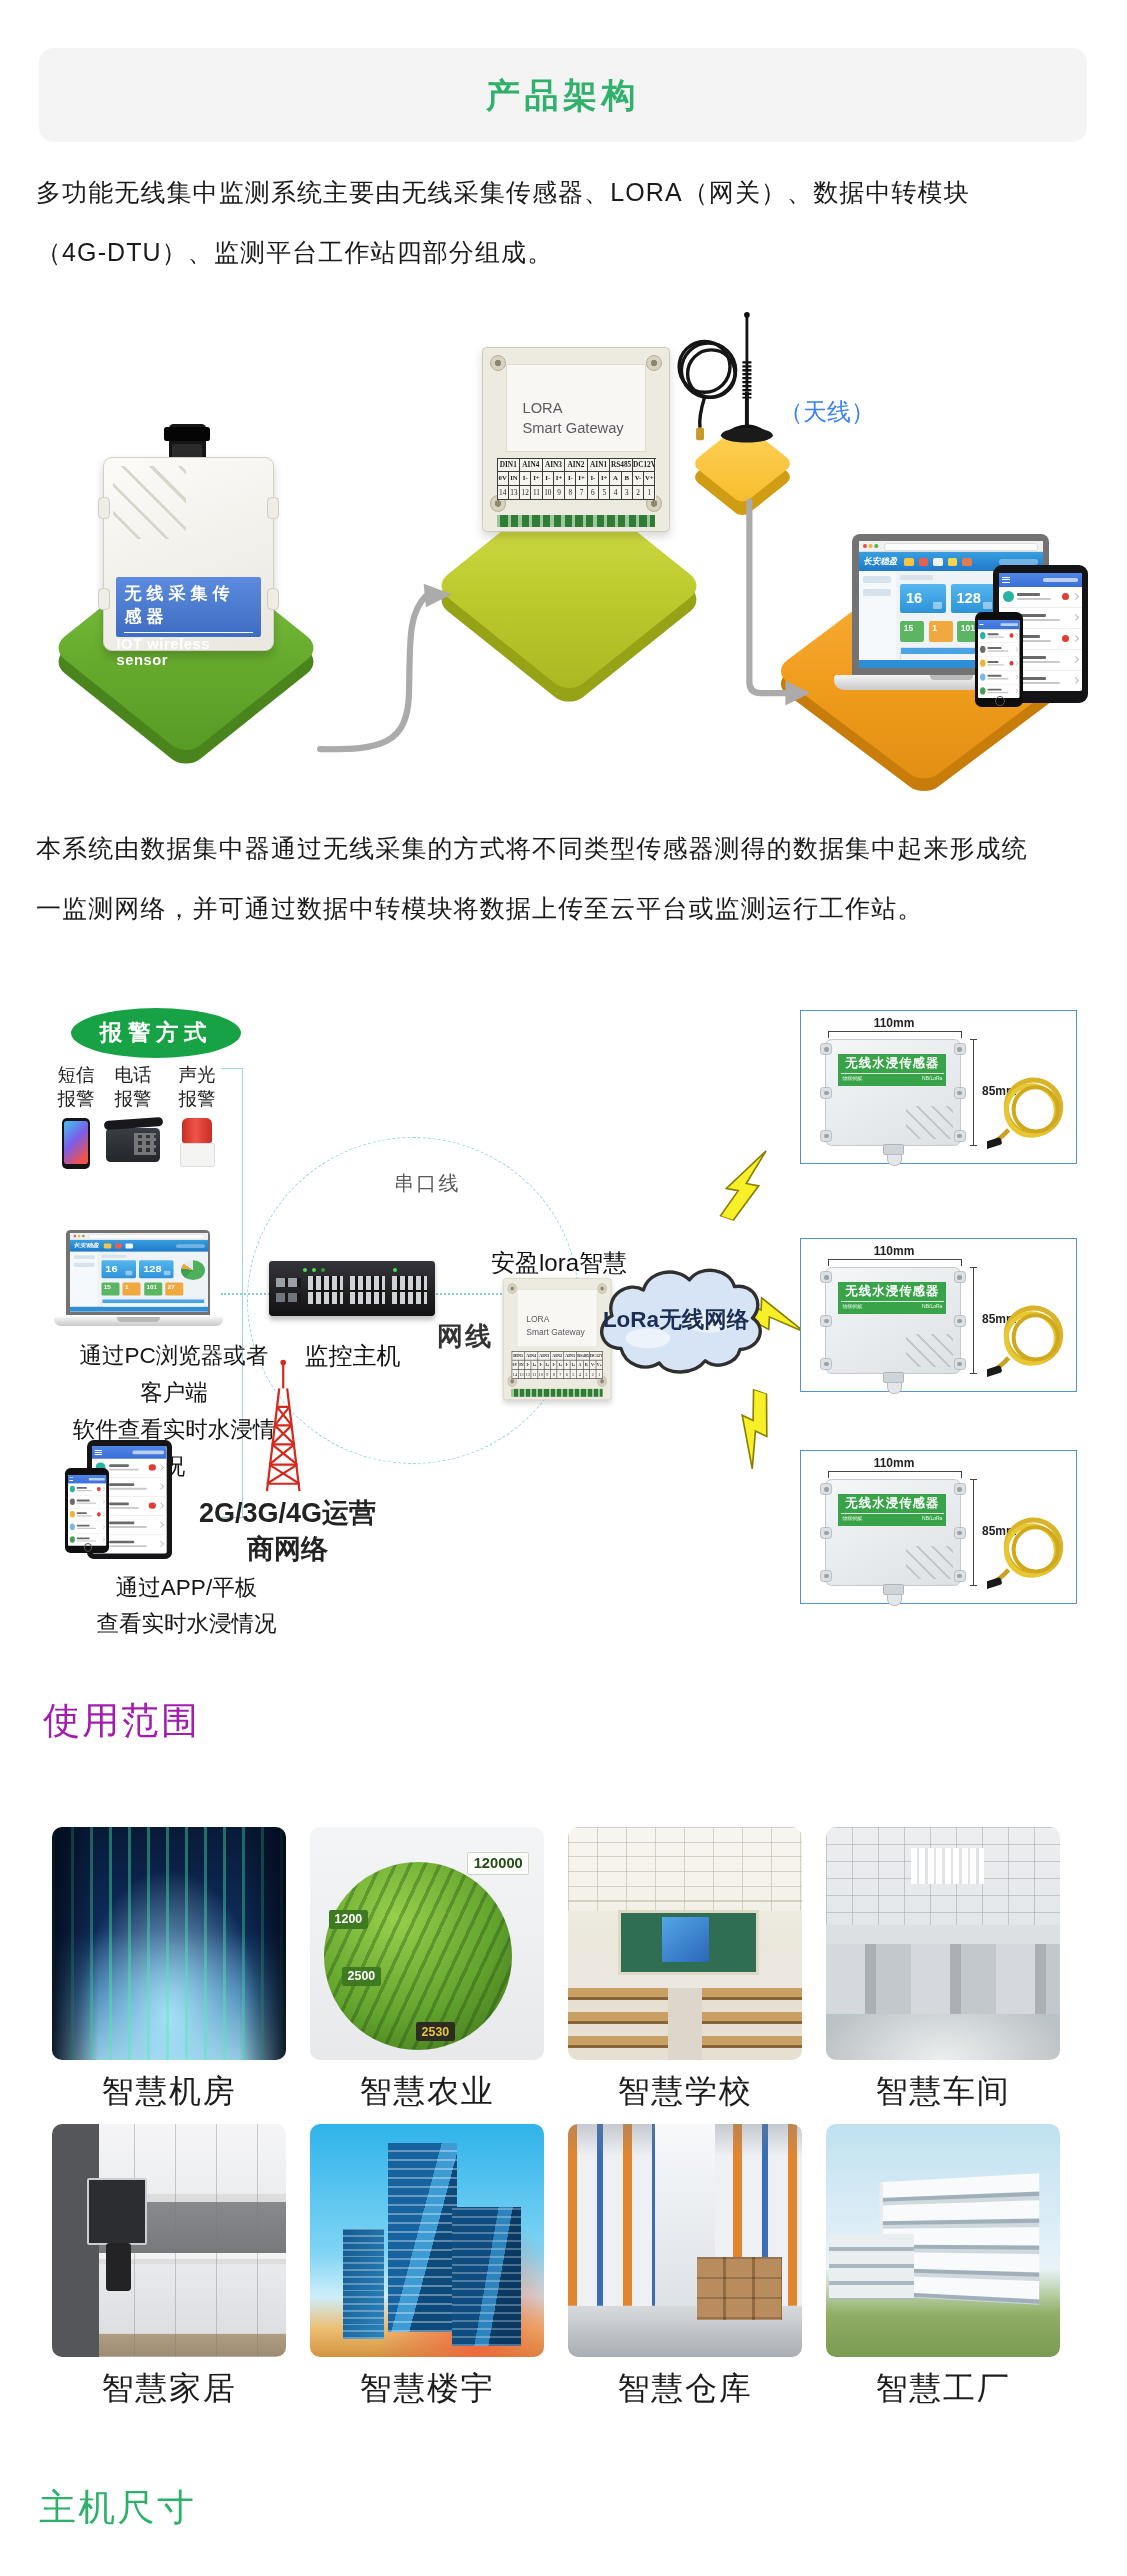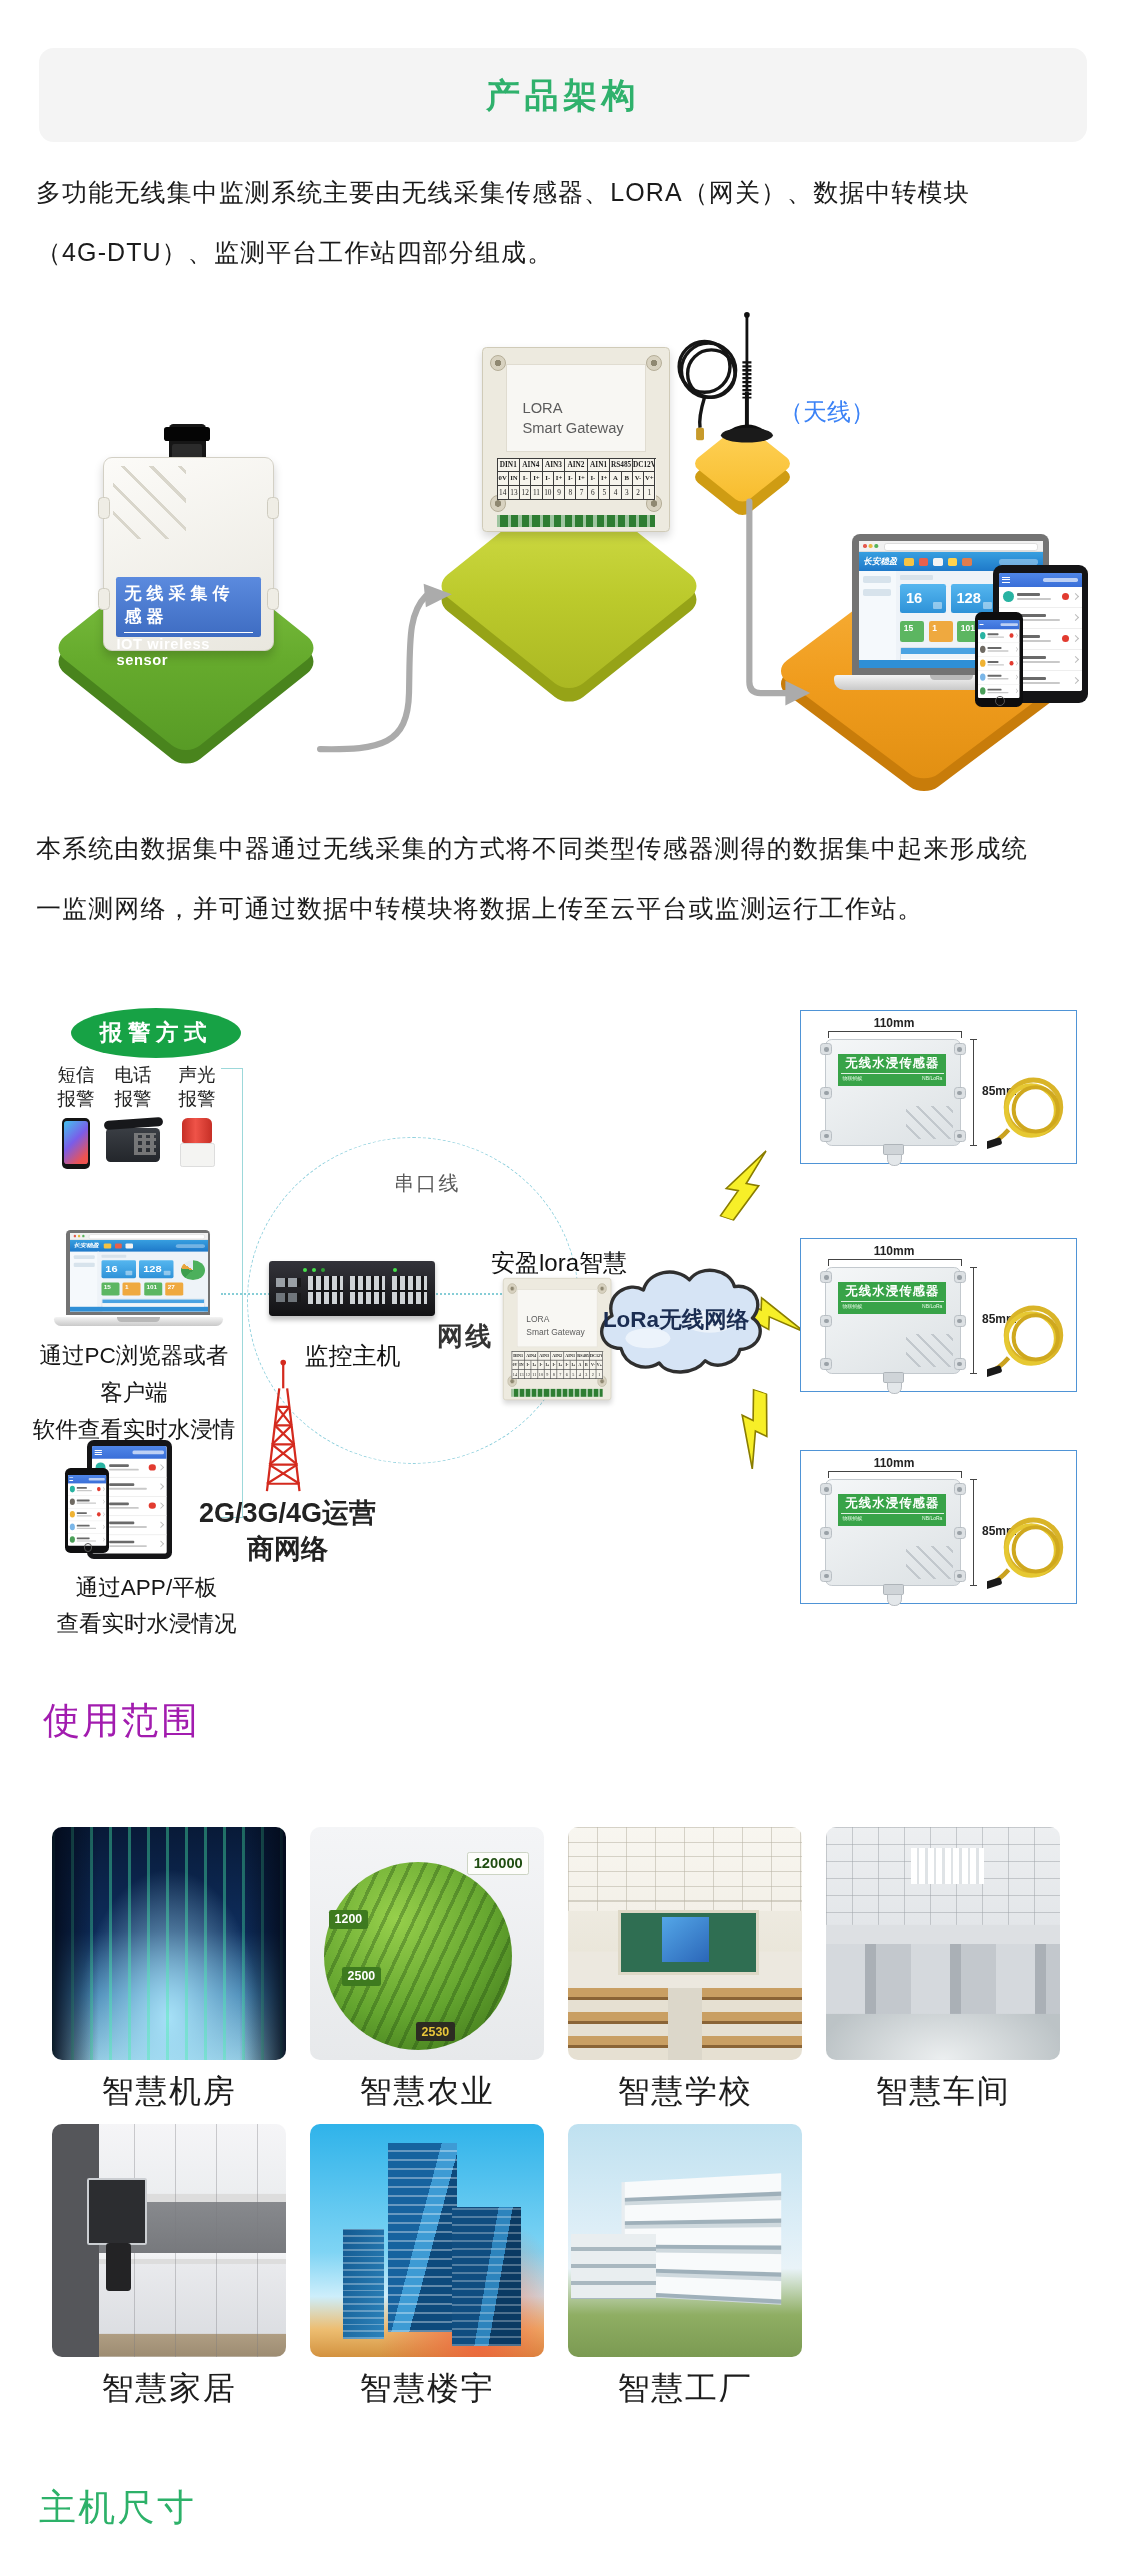--- a/index.html
+++ b/index.html
@@ -159,21 +159,21 @@
   .net-line{position:absolute;left:221px;top:1068px;width:21.4px;height:448px;
             border-top:1.7px solid #9cd8da;border-right:1.7px solid #9cd8da;border-bottom:1.7px solid #9cd8da;}
   .net-dotted{position:absolute;left:221px;top:1293px;width:289px;border-top:2.8px dotted #86cdd6;}
   .net-ellipse{position:absolute;left:247px;top:1137px;width:330px;height:325px;border:1.7px dashed #8fd0dd;border-radius:50%;}
   .lbl{position:absolute;z-index:3;}
   .lbl-serial{left:394px;top:1170px;font-size:20px;color:#5a5a5a;letter-spacing:2.3px;}
   .lbl-lan{left:437px;top:1319px;font-size:26px;color:#333;font-weight:bold;letter-spacing:2.3px;}
   .lbl-gw{left:485px;top:1247px;width:148px;text-align:center;font-size:24px;color:#111;}
   .lbl-host{left:282px;top:1340px;width:141px;text-align:center;font-size:24px;color:#111;}
   .lbl-2g{left:186px;top:1495px;width:203px;text-align:center;font-size:27px;font-weight:bold;color:#222;}
-  .cap{position:absolute;text-align:center;font-size:22.5px;color:#161616;line-height:37px;z-index:2;}
+  .cap{position:absolute;text-align:center;font-size:22.5px;color:#161616;line-height:37px;z-index:2;margin-left:40px;}
   .cap-pc{left:31px;top:1337px;width:206px;}
   .cap-app{left:45px;top:1570px;width:203px;line-height:36px;}
 
   .switch{position:absolute;left:269px;top:1261px;width:166px;height:55px;background:linear-gradient(#33333a,#121214);
           border-radius:3.4px;z-index:2;box-shadow:0 3.4px 5.6px rgba(0,0,0,.25);}
   .sw-left{position:absolute;left:6.8px;top:17px;width:25px;height:24px;
            background:repeating-linear-gradient(90deg,#9aa0a6 0 9px,#18181a 9px 12.4px) 0 0/100% 9px no-repeat,
                       repeating-linear-gradient(90deg,#6f757b 0 9px,#18181a 9px 12.4px) 0 14.7px/100% 9px no-repeat;}
   .sw-ports{position:absolute;left:39px;top:14.7px;right:8px;height:28px;display:flex;gap:6.8px;}
   .pgroup{flex:1;background:repeating-linear-gradient(90deg,#cfd3d6 0 5px,#141416 5px 8px);position:relative;}
@@ -875,20 +875,24 @@
       <div class="uart art-home"></div>
       <div class="ucap">智慧家居</div>
     </div>
     <div class="ucell">
       <div class="uart art-city">
           <div class="sub"></div>
         </div>
       <div class="ucap">智慧楼宇</div>
     </div>
     <div class="ucell">
+      <div class="uart art-wh"></div>
+      <div class="ucap">智慧仓库</div>
+    </div>
+    <div class="ucell">
       <div class="uart art-factory"></div>
       <div class="ucap">智慧工厂</div>
     </div>
   </div>
 
   <div class="dim-title">主机尺寸</div>
 </div>
 
 
 </body></html>

